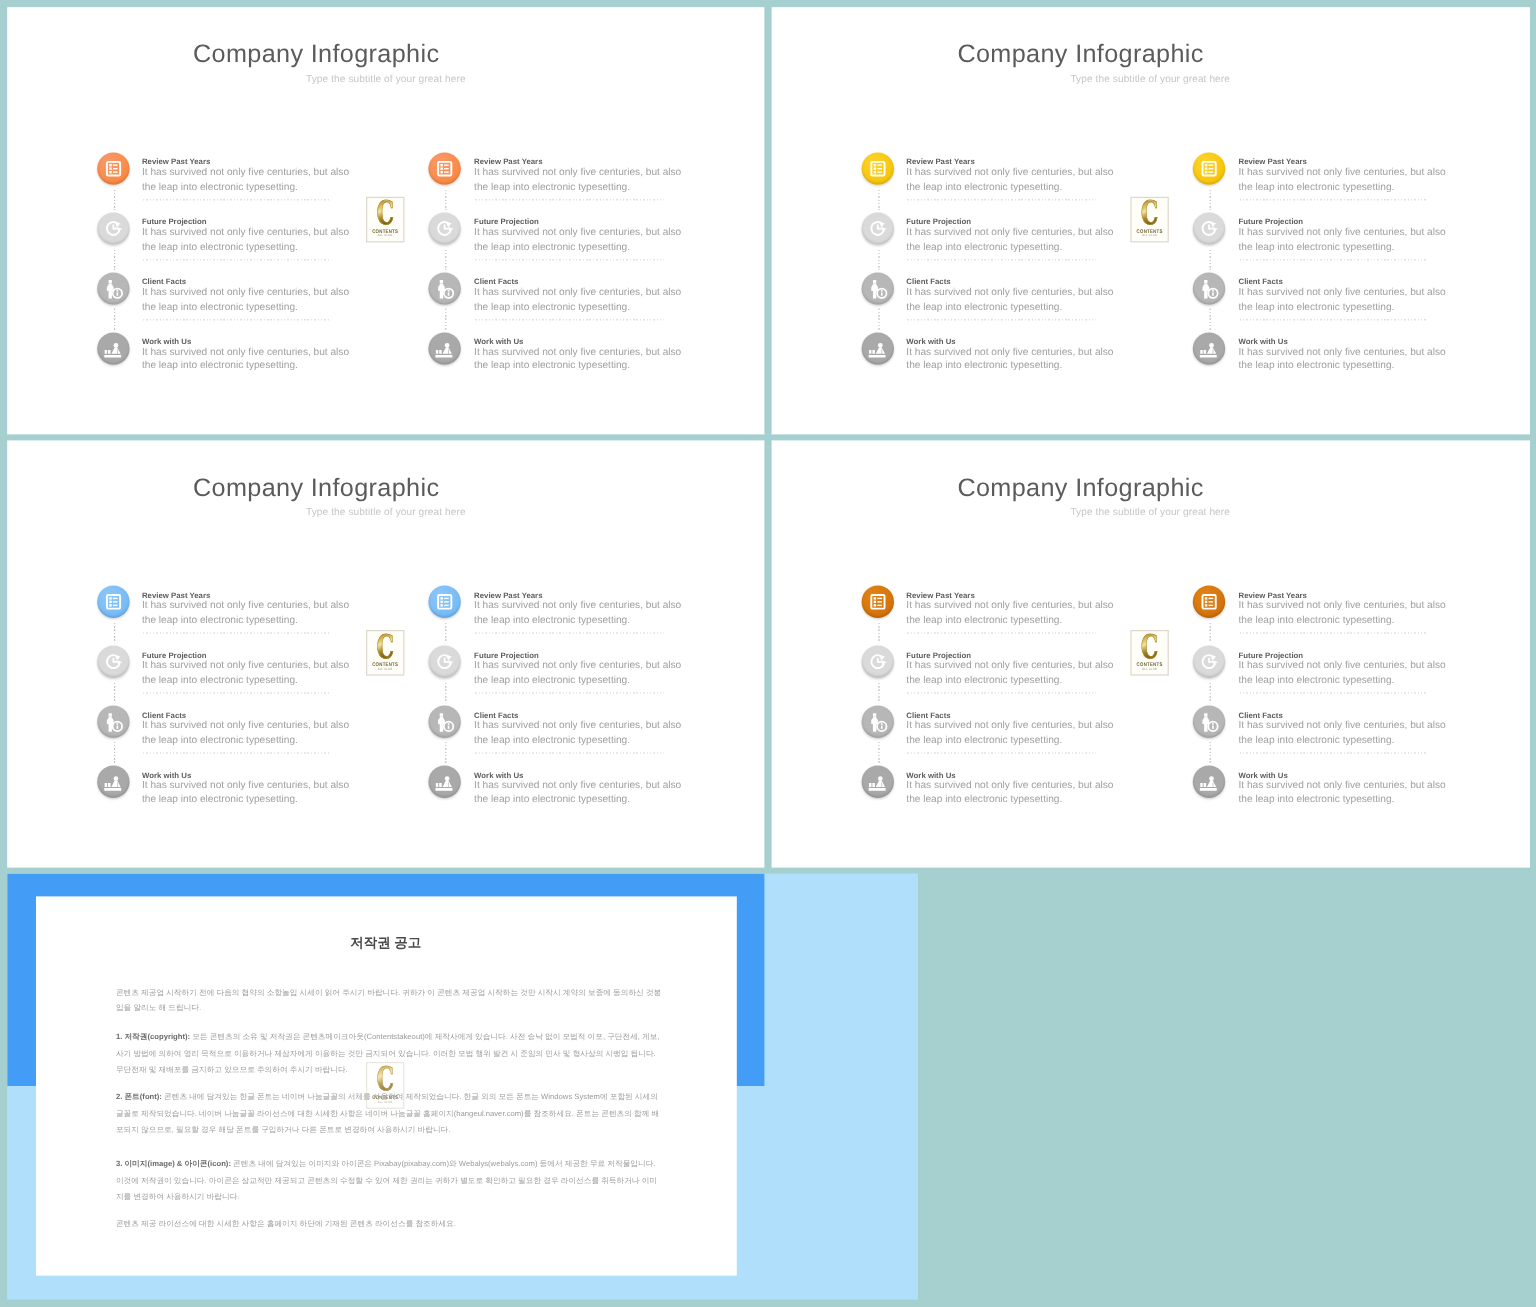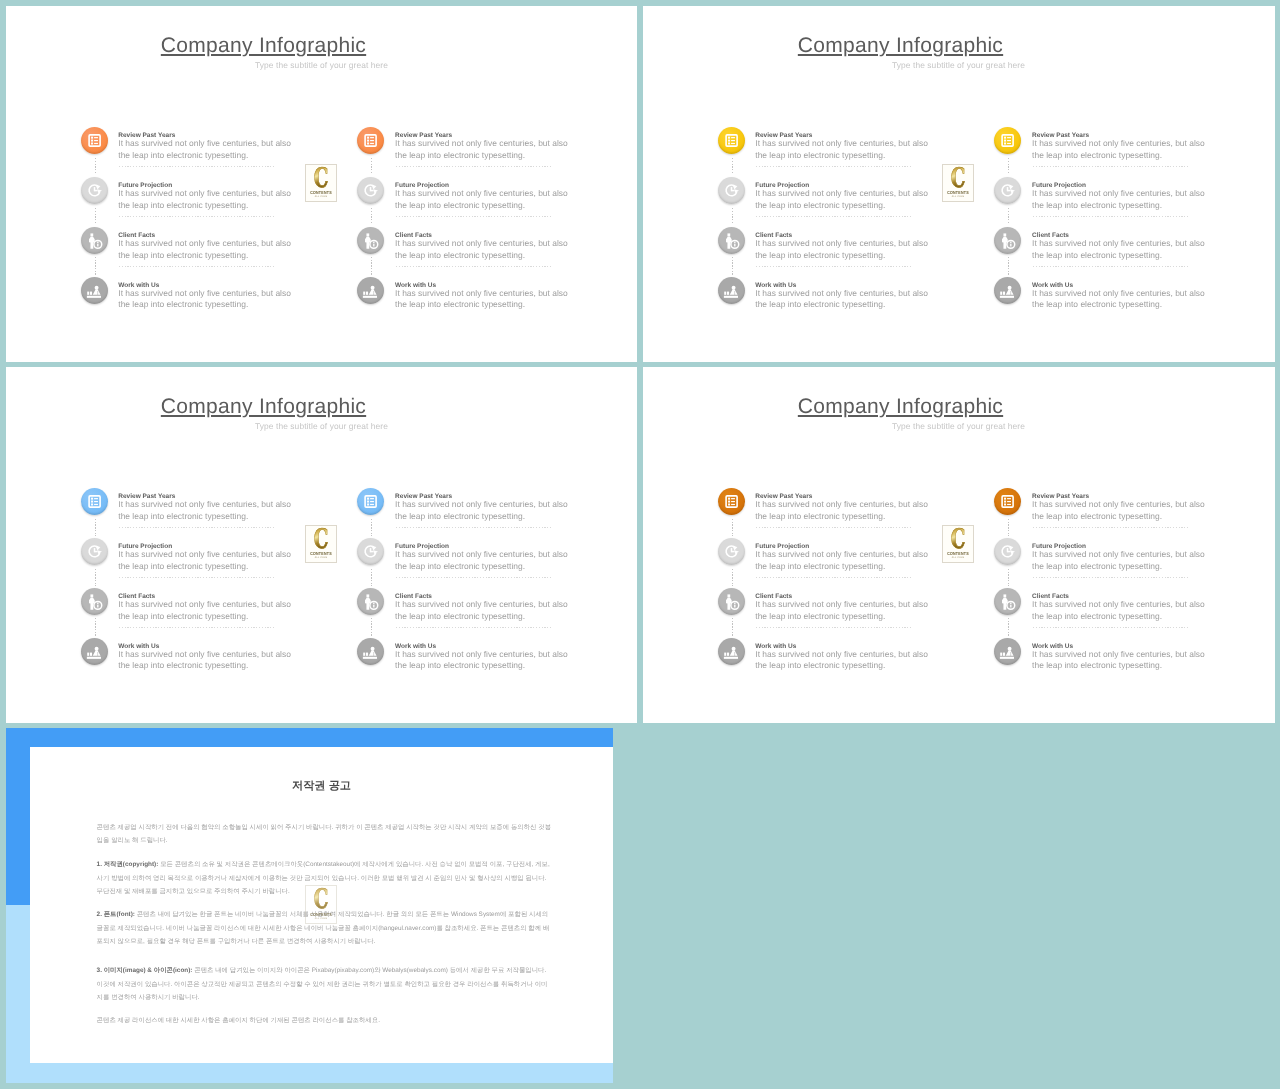--- a/index.html
+++ b/index.html
@@ -7,24 +7,24 @@
   body{width:1280px;height:1089px;background:#a6d0d0;overflow:hidden;
        font-family:"Liberation Sans",sans-serif;
        -webkit-font-smoothing:antialiased;text-rendering:geometricPrecision;}
   .deck{position:absolute;left:0;top:0;width:1280px;height:1089px;
         will-change:transform;transform:translateZ(0);}
   .slide{position:absolute;background:#fff;overflow:hidden;}
   .slide-1{left:6px;top:6px;width:631px;height:356px;}
   .slide-2{left:643px;top:6px;width:632px;height:356px;}
   .slide-3{left:6px;top:367px;width:631px;height:356px;}
   .slide-4{left:643px;top:367px;width:632px;height:356px;}
-  .slide-5{left:6px;top:728px;width:607px;height:355px;background:#b0dffc;}
+  .slide-5{left:6px;top:728px;width:759px;height:355px;background:#b0dffc;}
 
   .title{position:absolute;left:0;top:27.8px;width:515px;text-align:center;
-         font-size:21px;color:#5b5b5b;font-weight:400;letter-spacing:.3px;text-decoration:underline;}
+         font-size:21px;color:#5b5b5b;font-weight:400;letter-spacing:.3px;}
   .subtitle{position:absolute;left:0;top:53.8px;width:631px;text-align:center;
             font-size:8.4px;color:#c6c6c6;font-weight:400;letter-spacing:.1px;}
 
   
   .col-a{--cx:74.5px;} .col-b{--cx:351.3px;}
   .row-1{--cy:121.2px;} .row-2{--cy:171.0px;}
   .row-3{--cy:220.8px;} .row-4{--cy:270.6px;}
 
   .dot{position:absolute;left:var(--cx);top:var(--cy);width:27px;height:27px;
        border-radius:50%;box-shadow:0 1px 2px rgba(0,0,0,.18),

